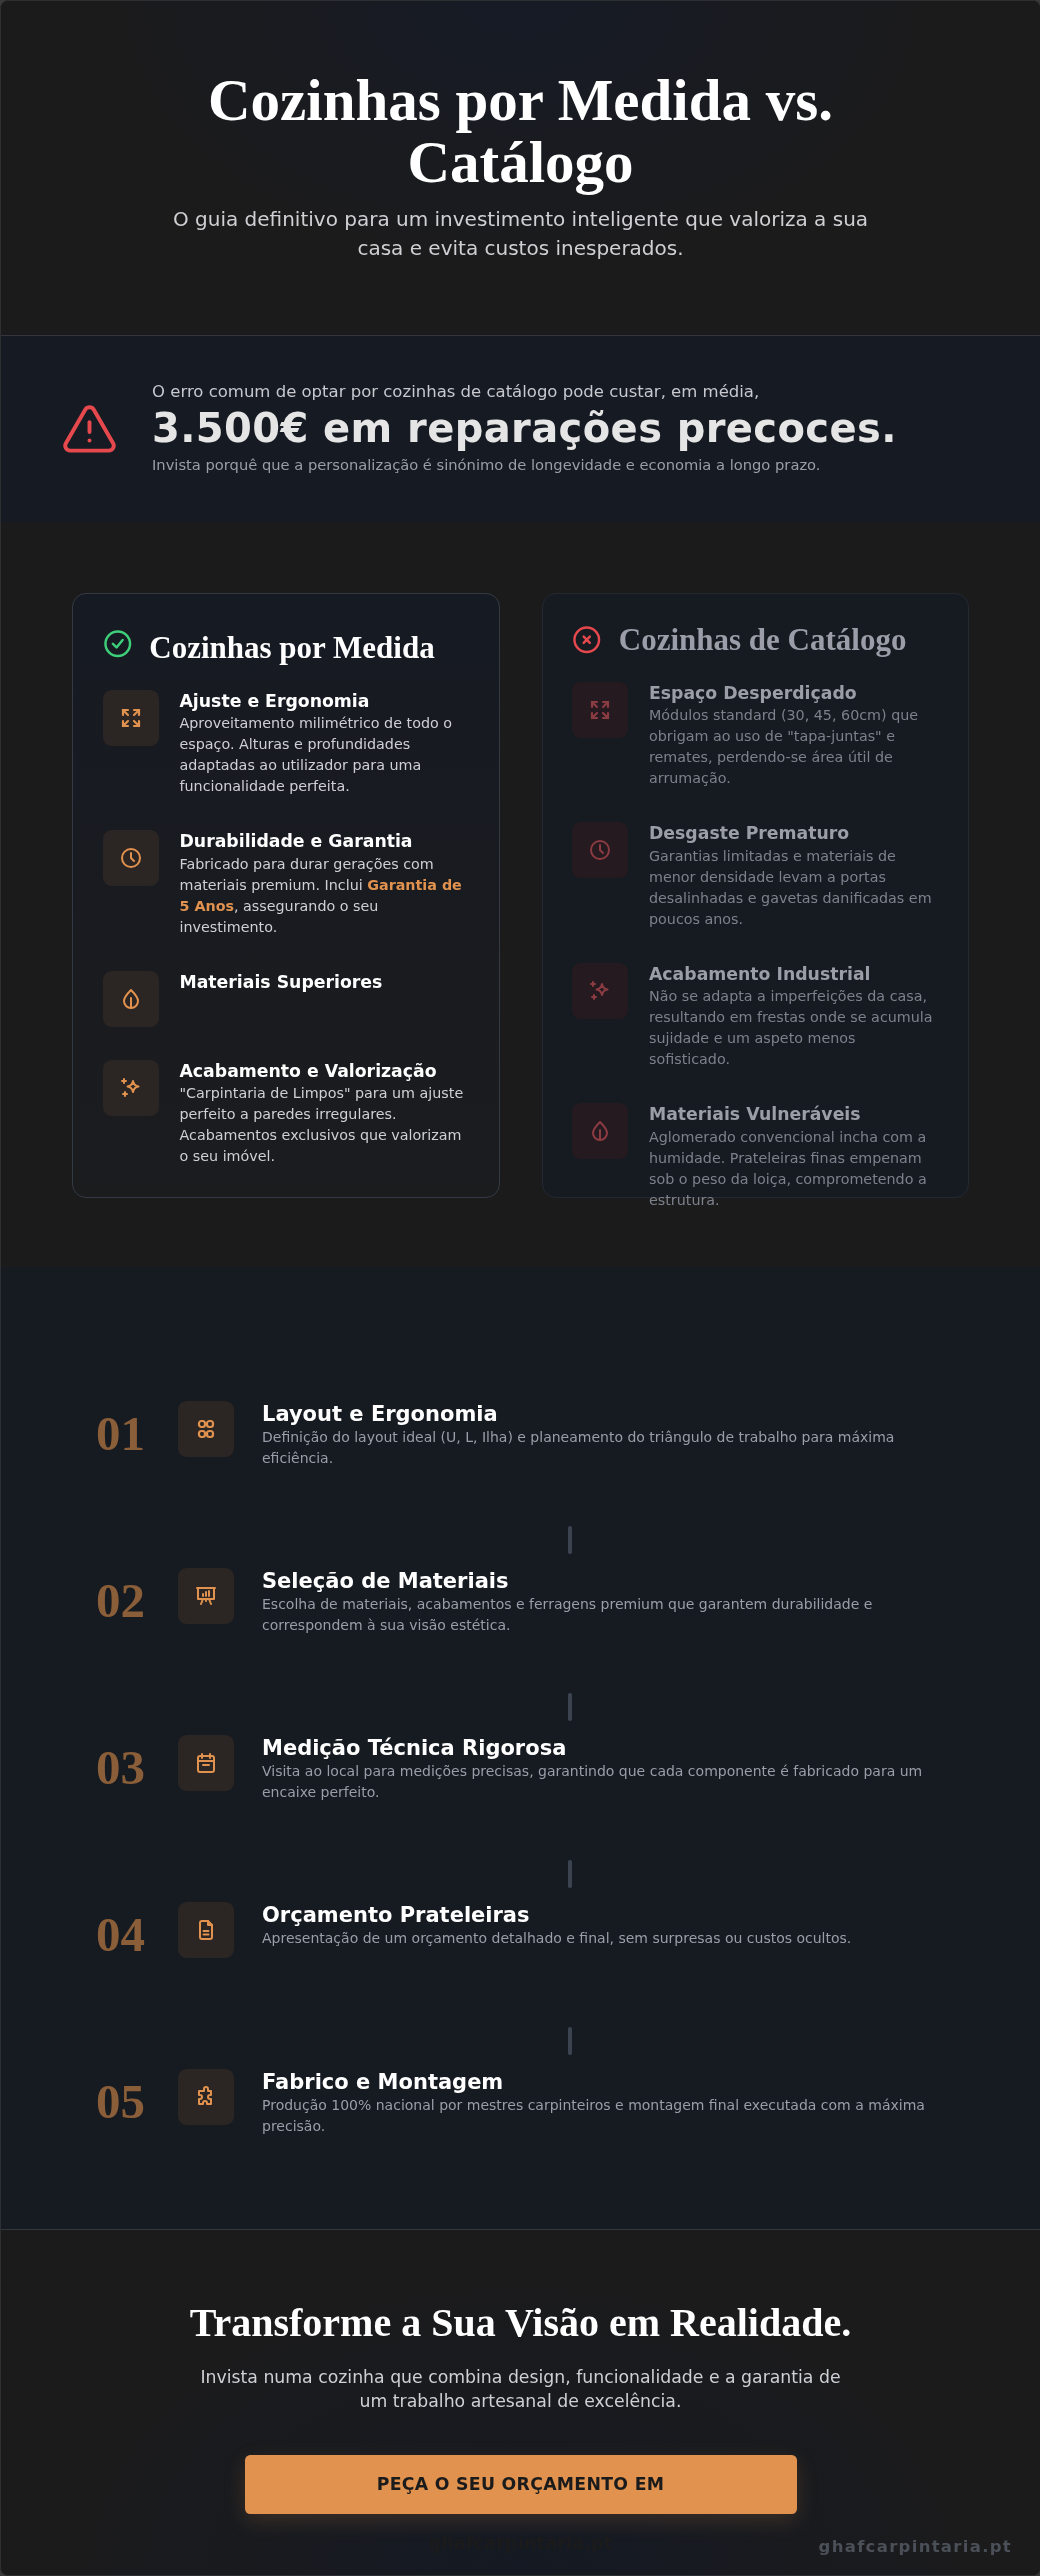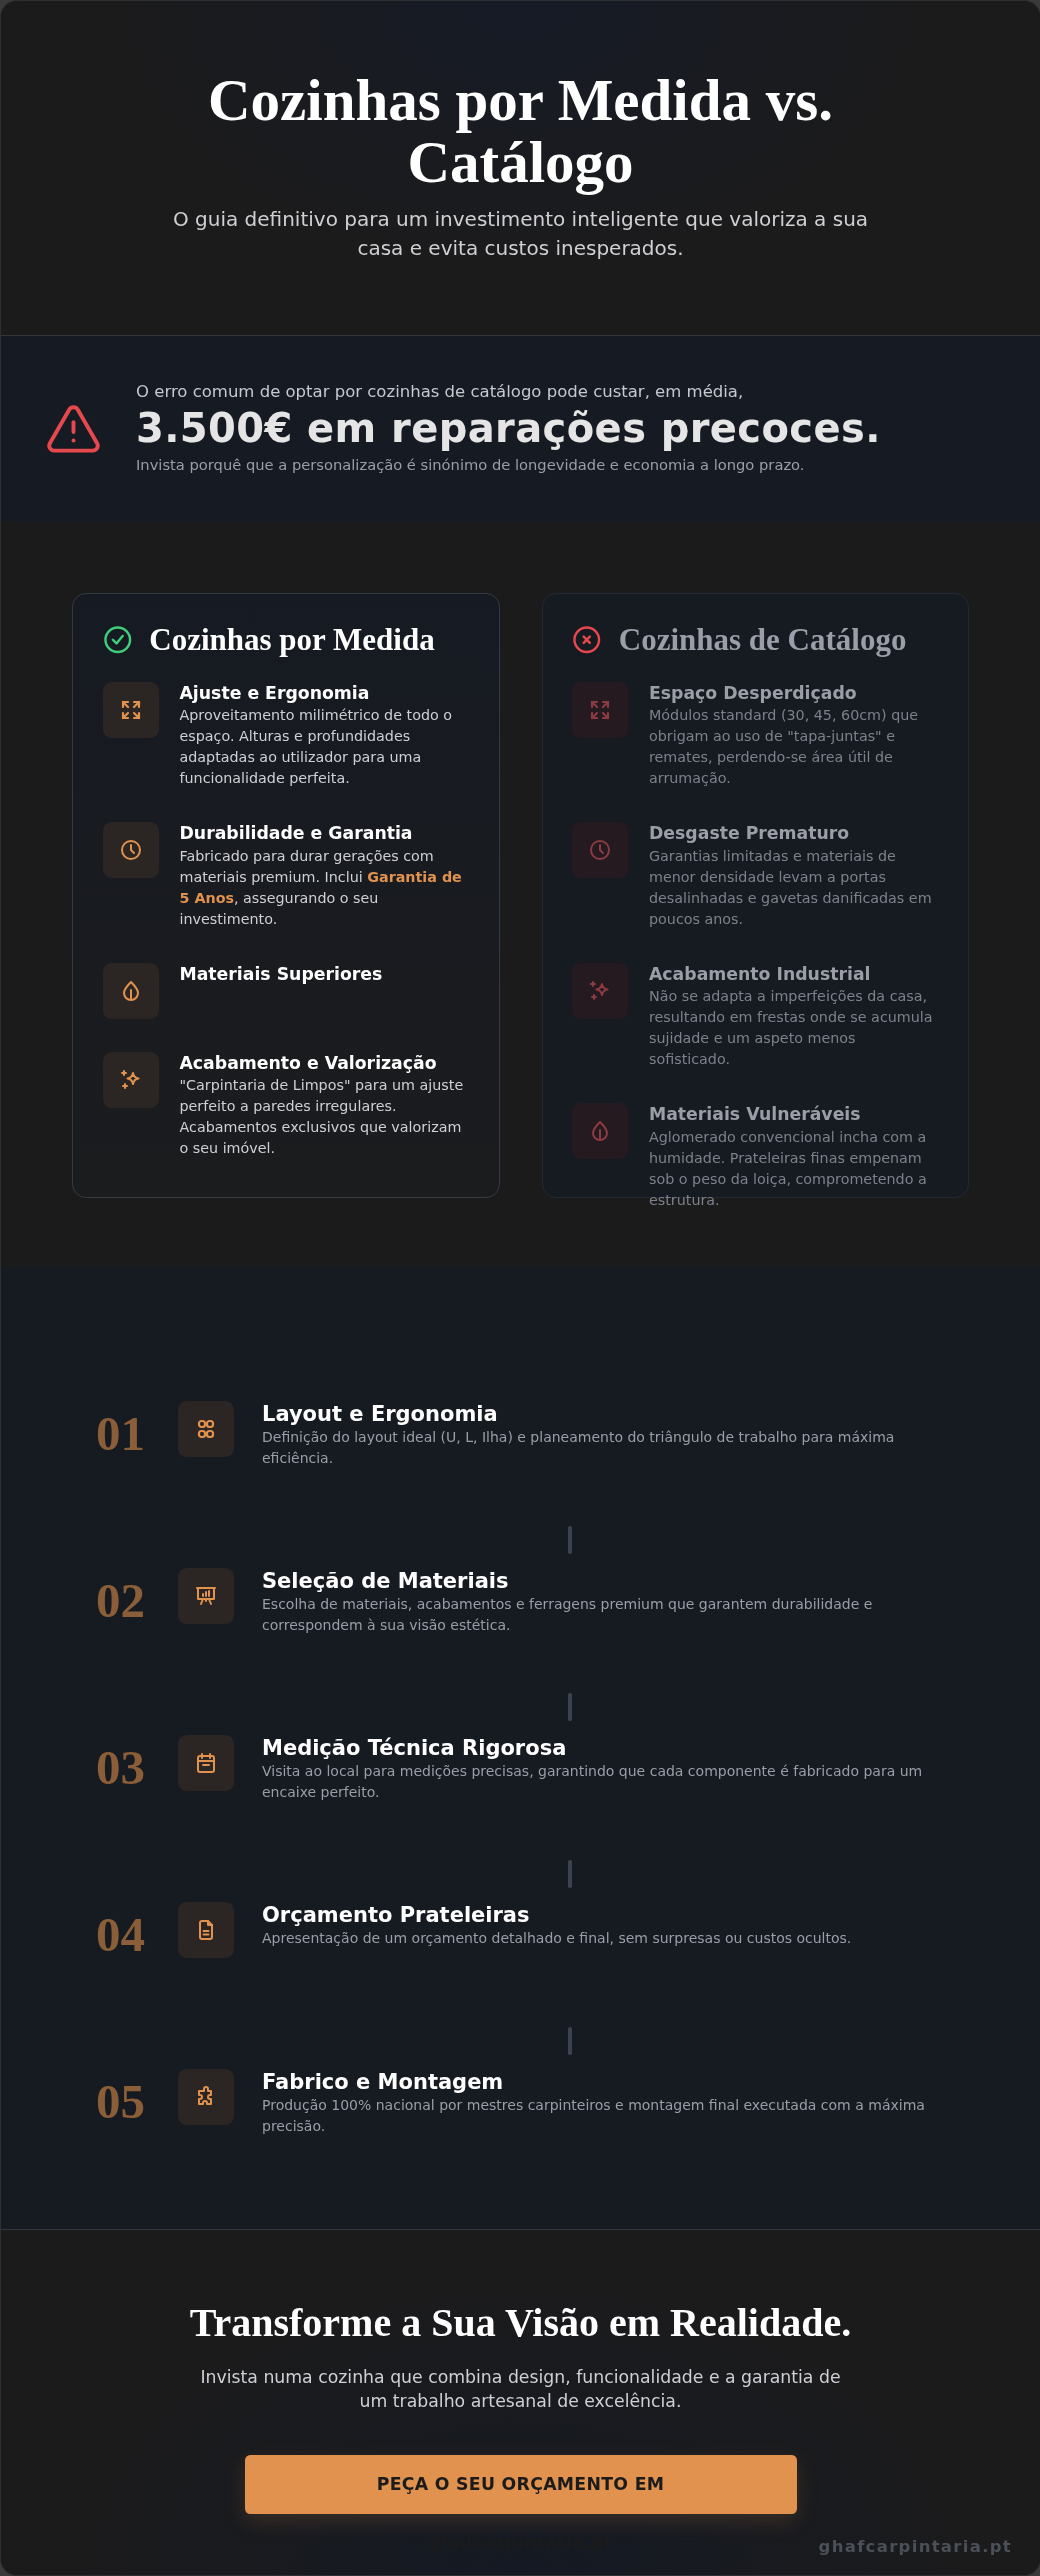--- a/index.html
+++ b/index.html
@@ -1,54 +1,54 @@
 <!DOCTYPE html>
 <html style="font-size:14px"><head>
 <meta charset="utf-8">
 <style>
   * { box-sizing: border-box; margin: 0; padding: 0; }
   html, body { width: 1041px; background: #3a3a3a; }
   body { font-family: "DejaVu Sans", sans-serif; color: #fff; }
   .page {
     width: 1041px; height: 2576px; background: #1b1b1c;
-    border: 1.7px solid #2e2f33; border-radius: 17px; overflow: hidden; position: relative;
+    border: 1.7px solid #2e2f33; border-radius: 8px; overflow: hidden; position: relative;
   }
 
   
   .hero {
     height: 335px; text-align: center; padding-top: 68px;
     background: radial-gradient(ellipse at 50% 0%, #161b26 0%, #1b1b1c 55%);
     border-bottom: 1.7px solid #34363b;
   }
   .hero h1 {
     font-family: "Liberation Serif", serif; font-weight: 700; font-size: 59px;
     line-height: 62px; color: #fff; width: 694px; margin: 0 auto;
   }
   .hero p { width: 746px; margin: 12px auto 0; font-size: 20px; line-height: 29px; color: #d0d0d4; }
 
   
   .alert {
-    height: 186px; background: #161a22; display: flex; align-items: center; padding-left: 43px;
+    height: 186px; background: #161a22; display: flex; align-items: center; padding-left: 59px;
   }
   .alert .warn { width: 59px; height: 59px; margin-right: 33px; flex-shrink: 0; }
   .alert .lead { font-size: 16.5px; color: #c7c9cf; line-height: 22.6px; }
   .alert .big { font-size: 40px; font-weight: 700; color: #e5e5e5; line-height: 49px; letter-spacing: 0.4px; text-align: right; }
   .alert .sub { font-size: 14.7px; color: #9a9ea8; line-height: 22.6px; margin-top: 1.7px; }
 
   
   .compare { display: flex; gap: 42px; padding: 71px 71px 69px 71px; }
   .card {
     flex: 1; border-radius: 14px; padding: 28px 28px 29.5px 29.5px; height: 605px;
   }
   .card.good { background: linear-gradient(180deg, #161a22 0%, #1b1c1e 100%); border: 0.9px solid #343a44; }
   .card.bad { background: #161a21; border: 0.9px solid #232833; }
   .card-head { display: flex; align-items: center; margin-bottom: 24px; }
   .card-head svg { width: 29.5px; height: 29.5px; margin-right: 17.3px; }
   .card-head h2 { font-family: "Liberation Serif", serif; font-size: 31px; font-weight: 700; }
-  .card.good h2 { color: #fff; }
+  .card.good h2 { color: #fff; margin-top: 8px; }
   .card.bad h2 { color: #9b9ea8; }
   .feat { display: flex; margin-bottom: 33px; }
   .feat .ibox {
     width: 56px; height: 56px; border-radius: 8.7px; flex-shrink: 0; margin-right: 21px;
     display: flex; align-items: center; justify-content: center;
   }
   .card.good .ibox { background: #2b2523; }
   .card.bad .ibox { background: #251a1f; }
   .feat .ibox svg { width: 24px; height: 24px; }
   .feat h3 { font-size: 17.3px; font-weight: 700; line-height: 22.6px; }

